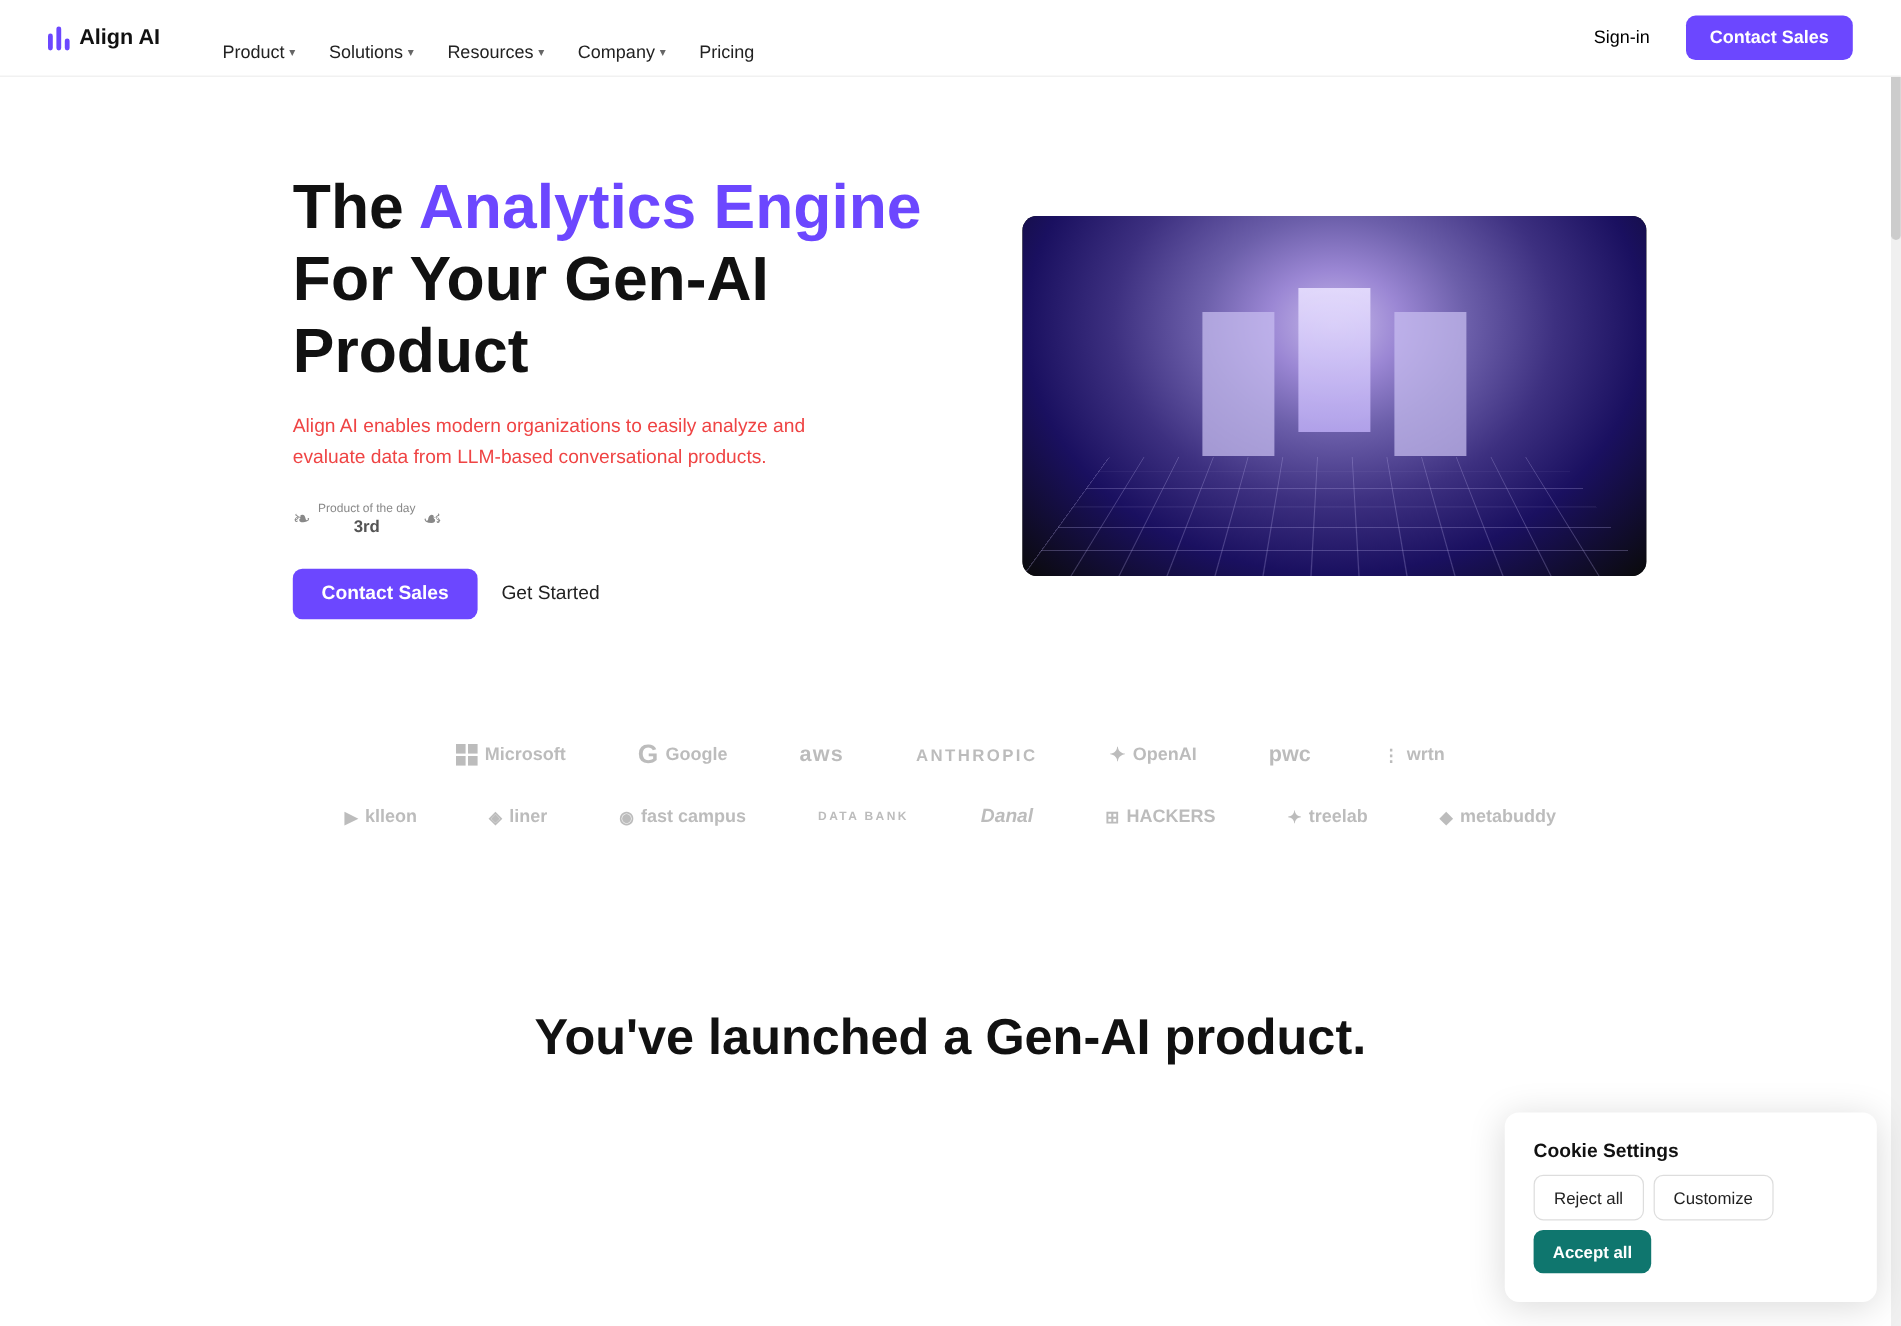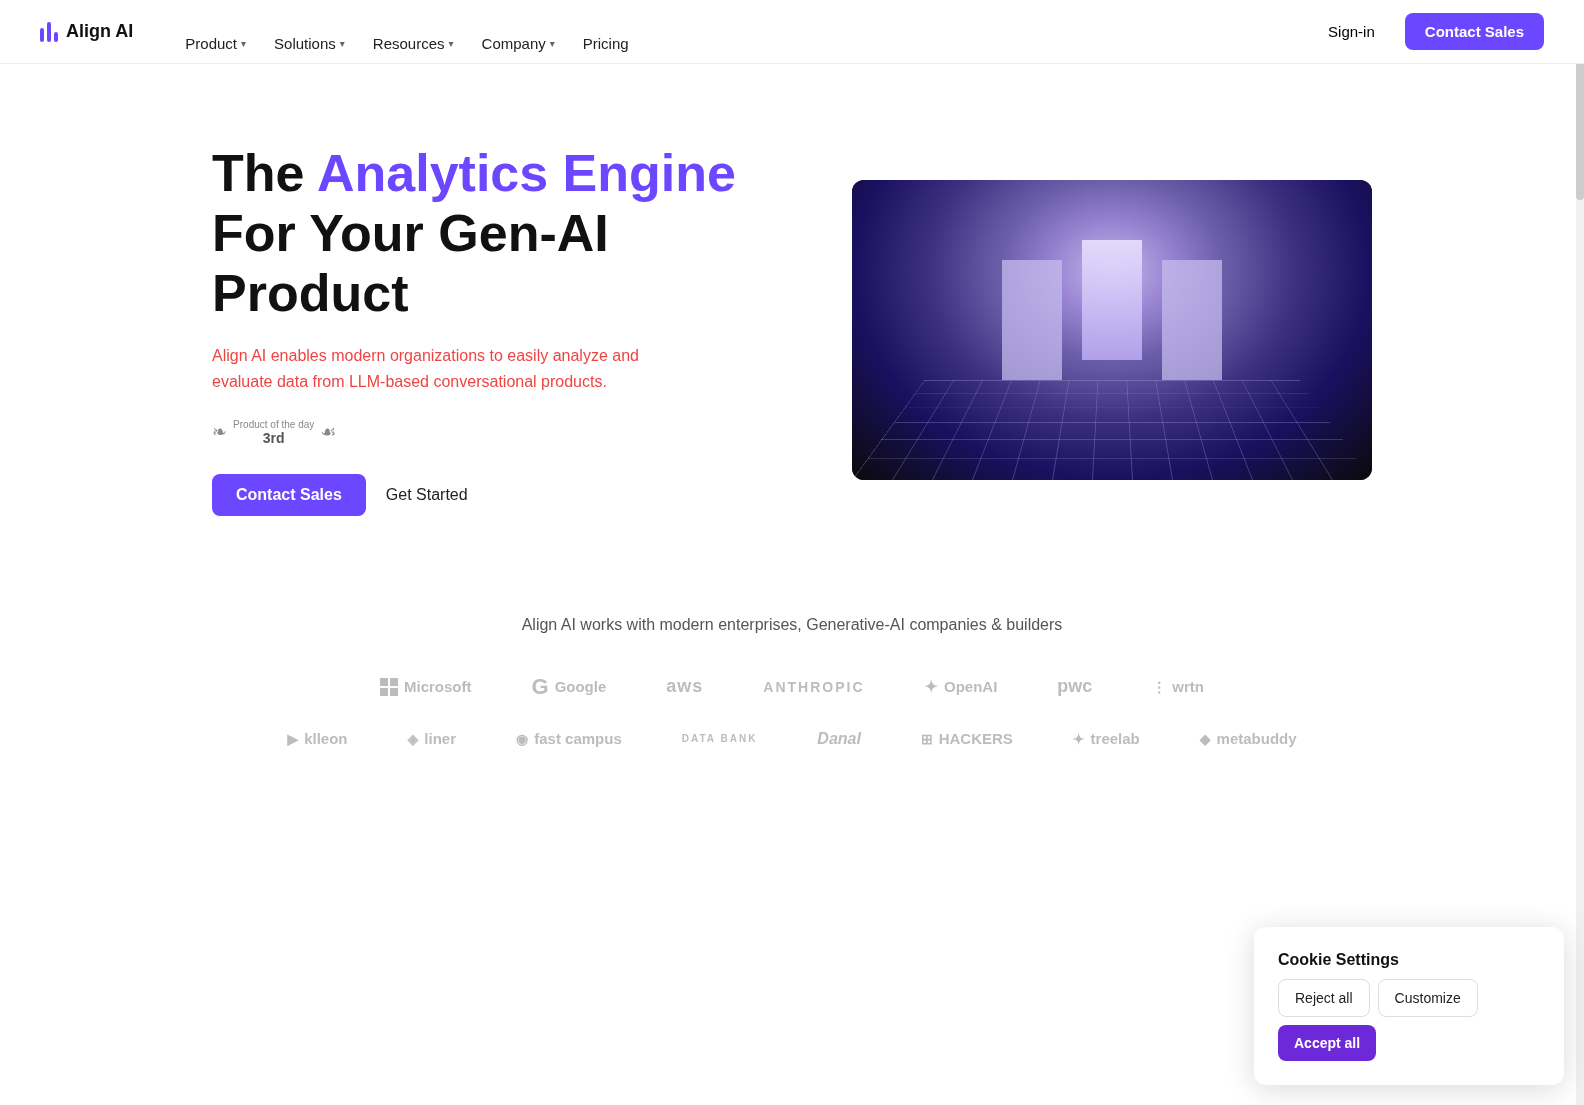--- a/index.html
+++ b/index.html
@@ -35,21 +35,21 @@
       background: #6C47FF; border: none; cursor: pointer;
       border-radius: 8px; font-weight: 600;
     }
 
     
     .hero {
       display: flex; align-items: center; justify-content: space-between;
       padding: 80px 120px 60px 120px; max-width: 1400px; margin: 0 auto;
       gap: 60px;
     }
-    .hero-left { flex: 1; max-width: 560px; }
+    .hero-left { flex: 1; max-width: 560px; margin-left: 32px; }
     .hero-title { font-size: 52px; font-weight: 800; line-height: 1.15; margin-bottom: 20px; }
     .hero-title .accent { color: #6C47FF; }
     .hero-description { font-size: 16px; color: #ef4444; line-height: 1.6; margin-bottom: 24px; max-width: 480px; }
     .product-of-day {
       display: flex; align-items: center; gap: 6px;
       font-size: 12px; color: #555; margin-bottom: 28px;
     }
     .laurel { font-size: 18px; color: #888; }
     .pod-text { display: flex; flex-direction: column; align-items: center; }
     .pod-label { font-size: 10px; color: #888; }
@@ -135,21 +135,21 @@
       background: #fff; border: 1px solid #ddd; border-radius: 8px;
       cursor: pointer; color: #222;
     }
     .cookie-btn-customize {
       padding: 10px 16px; font-size: 14px; font-weight: 500;
       background: #fff; border: 1px solid #ddd; border-radius: 8px;
       cursor: pointer; color: #222;
     }
     .cookie-btn-accept {
       padding: 10px 16px; font-size: 14px; font-weight: 600;
-      background: #6d28d9; color: #fff; border: none; border-radius: 8px;
+      background: #0f766e; color: #fff; border: none; border-radius: 8px;
       cursor: pointer;
     }
 
     .scrollbar-track {
       position: fixed; right: 0; top: 0; width: 8px; height: 100%;
       background: #f0f0f0;
     }
     .scrollbar-thumb {
       position: absolute; right: 0; top: 0; width: 8px; height: 200px;
       background: #ccc; border-radius: 4px;
@@ -218,21 +218,20 @@
     </div>
   </div>
   <div class="hero-right">
     <div class="hero-image">
       <div class="hero-image-inner"></div>
     </div>
   </div>
 </section>
 
 <section class="partners">
-  <p class="partners-title">Align AI works with modern enterprises, Generative-AI companies &amp; builders</p>
   <div class="partners-row1">
     <div class="partner-logo">
       <div class="ms-grid">
         <span></span>
           <span></span>
           <span></span>
           <span></span>
       </div>
       <span>Microsoft</span>
     </div>
@@ -287,20 +286,21 @@
     </div>
     <div class="partner-logo">
       <span style="font-size:14px;">◆</span>
       <span>metabuddy</span>
     </div>
   </div>
 </section>
 
 <section class="bottom-section">
   <h2 class="bottom-title">
+    <span>You've launched a Gen-AI product.</span>
     <br>
   </h2>
 </section>
 
 <div class="cookie-banner">
   <div class="cookie-title">Cookie Settings</div>
   <div class="cookie-buttons">
     <button class="cookie-btn-reject">Reject all</button>
     <button class="cookie-btn-customize">Customize</button>
     <button class="cookie-btn-accept">Accept all</button>

